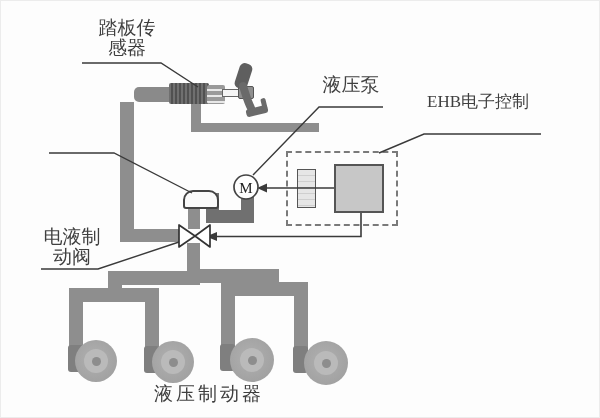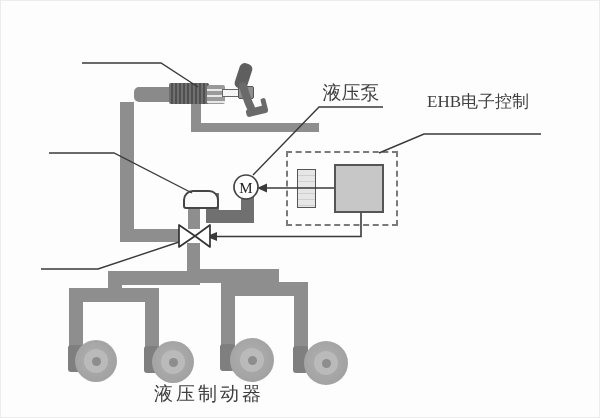--- a/index.html
+++ b/index.html
@@ -124,24 +124,32 @@
 
     <circle cx="245" cy="186" r="12" fill="#fff" stroke="#444" stroke-width="1.7"></circle>
     <text x="245" y="192" text-anchor="middle" font-size="15" fill="#222" font-family="Liberation Serif, DejaVu Serif, serif">M</text>
 
     <rect x="236" y="62" width="13" height="26" rx="5" fill="#5f5f5f" transform="rotate(18 242 75)"></rect>
     <path d="M 242,85 C 245,94 246,99 250,107" fill="none" stroke="#6a6a6a" stroke-width="8" stroke-linecap="round"></path>
     <rect x="245" y="106" width="22" height="8" rx="3" fill="#6a6a6a" transform="rotate(-14 256 110)"></rect>
     <rect x="262" y="99" width="5" height="11" rx="2" fill="#6a6a6a" transform="rotate(-14 256 110)"></rect>
   </svg>
 
+  <div class="lbl" id="pedal-label" style="left:88px;top:17px;width:76px">
+    <span>踏板传</span>
+    <span class="l2">感器</span>
+  </div>
 
 
-  <div class="lbl" style="left:315px;top:82px;width:70px">液压泵</div>
+  <div class="lbl" style="left:315px;top:74px;width:70px">液压泵</div>
 
   <div class="lbl" id="ecu-label" style="left:426px;top:91px;width:120px">
     <span>EHB电子控制</span>
   </div>
 
+  <div class="lbl" style="left:40px;top:226px;width:62px">
+    <span>电液制</span>
+    <span class="l2">动阀</span>
+  </div>
 
   <div class="lbl" id="brakes-label" style="left:148px;top:383px;width:120px">液压制动器</div>
 
 </div>
 
 </body></html>

